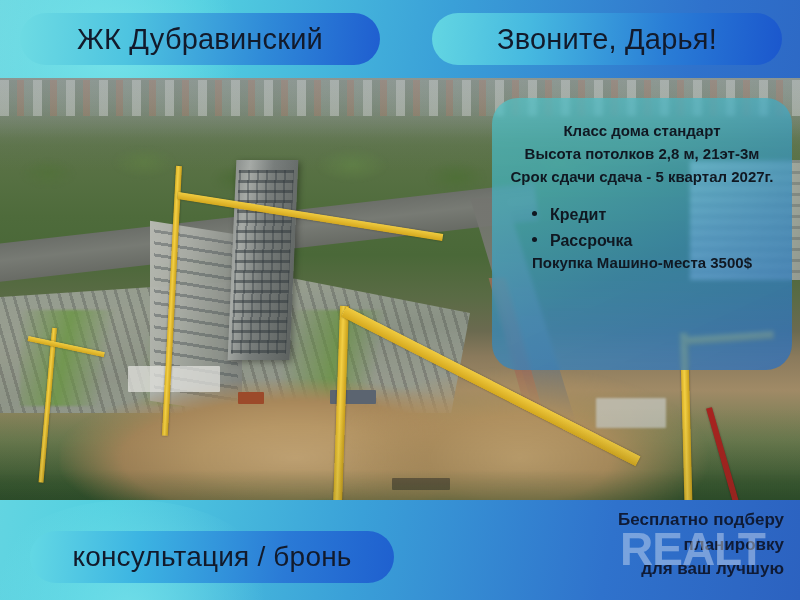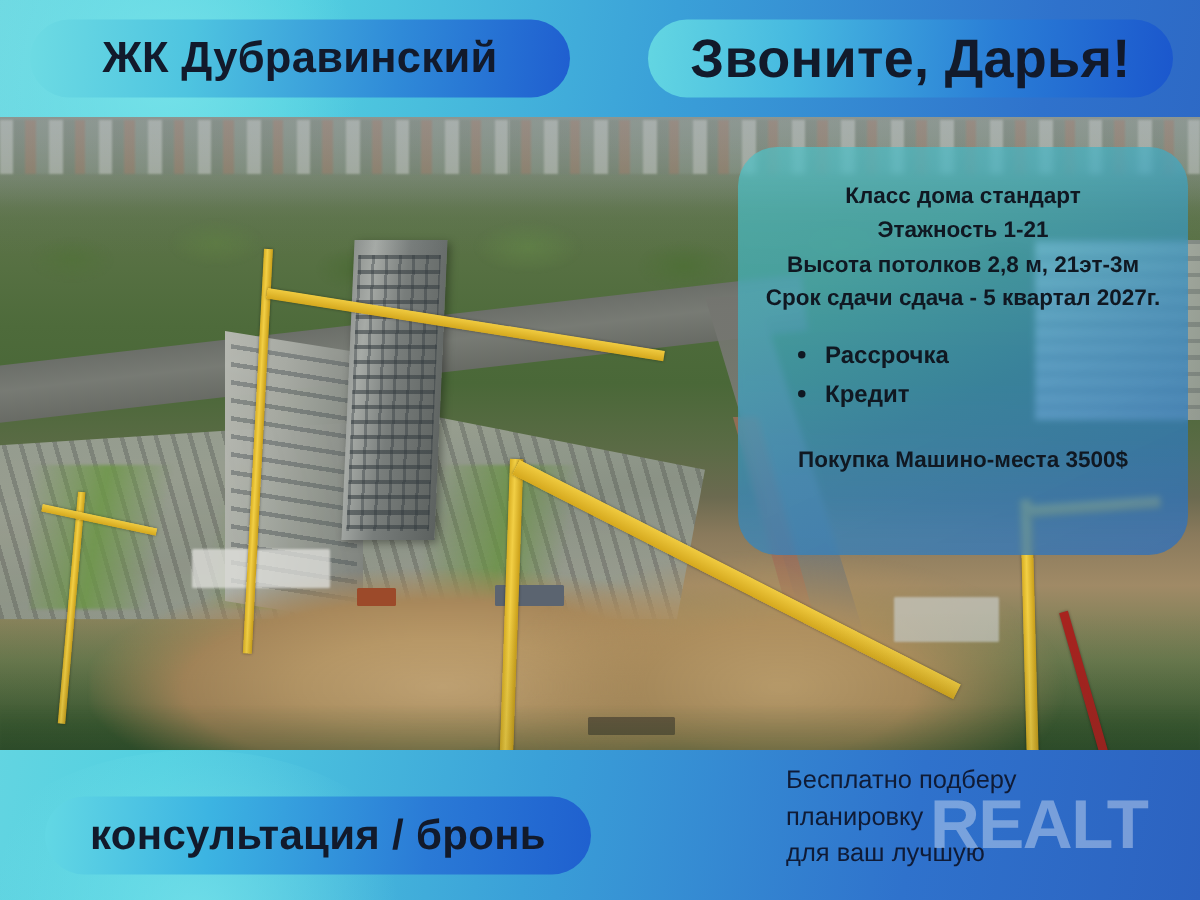--- a/index.html
+++ b/index.html
@@ -241,32 +241,32 @@
   }
 
   
   .pill {
     position: absolute;
     display: flex;
     align-items: center;
     justify-content: center;
     border-radius: 999px;
     color: #121a2b;
-    font-weight: 700;
+    font-weight: 400;
     letter-spacing: 0.2px;
     white-space: nowrap;
   }
   .pill-title {
     left: 20px; top: 13px; width: 360px; height: 52px;
     font-size: 29px;
     background: linear-gradient(95deg, #6ddbe3 0%, #4ec4e0 30%, #2f8ad8 68%, #1f5ed0 100%);
   }
   .pill-call {
     left: 432px; top: 13px; width: 350px; height: 52px;
-    font-size: 36px;
+    font-size: 29px;
     background: linear-gradient(95deg, #63d6e2 0%, #46b9e0 28%, #2a7ed6 66%, #1b57cd 100%);
   }
   .pill-consult {
     left: 30px; top: 531px; width: 364px; height: 52px;
     font-size: 28px;
     background: linear-gradient(95deg, #63d8e4 0%, #3cb4e2 30%, #2a7ad6 70%, #1f60cf 100%);
   }
 
   
   .info-panel {
@@ -305,37 +305,36 @@
     color: #101822;
   }
   .info-list li { position: relative; padding-left: 18px; }
   .info-list li::before {
     content: "";
     position: absolute; left: 0; top: 9px;
     width: 5px; height: 5px; border-radius: 50%;
     background: #101822;
   }
   .info-note {
-    margin-top: 22px;
     text-align: center;
     font-size: 15px;
     font-weight: 700;
     color: #101822;
     white-space: nowrap;
   }
 
   
   .tagline {
     position: absolute;
     left: 524px; top: 508px;
     width: 260px;
-    text-align: left;
+    text-align: right;
     color: #0f1b36;
     font-size: 17px;
-    font-weight: 400;
+    font-weight: 700;
     line-height: 1.45;
   }
 
   
   .watermark {
     position: absolute;
     left: 620px; top: 522px;
     font-size: 46px;
     font-weight: 700;
     letter-spacing: -1px;
@@ -404,27 +403,26 @@
     <div class="photo-tone"></div>
   </div>
 
   <div class="pill pill-title">ЖК Дубравинский</div>
 
   <div class="pill pill-call">Звоните, Дарья!</div>
 
   <div class="info-panel">
     <div class="info-specs">
       <div>Класс дома стандарт</div>
-      <div>Этажность 1-21</div>
       <div>Высота потолков 2,8 м, 21эт-3м</div>
       <div>Срок сдачи сдача - 5 квартал 2027г.</div>
     </div>
     <ul class="info-list">
+      <li>Кредит</li>
       <li>Рассрочка</li>
-      <li>Кредит</li>
     </ul>
     <div class="info-note">Покупка Машино-места 3500$</div>
   </div>
 
   <div class="pill pill-consult">консультация / бронь</div>
 
   <div class="tagline">
     <div>Бесплатно подберу</div>
     <div>планировку</div>
     <div>для ваш лучшую</div>

